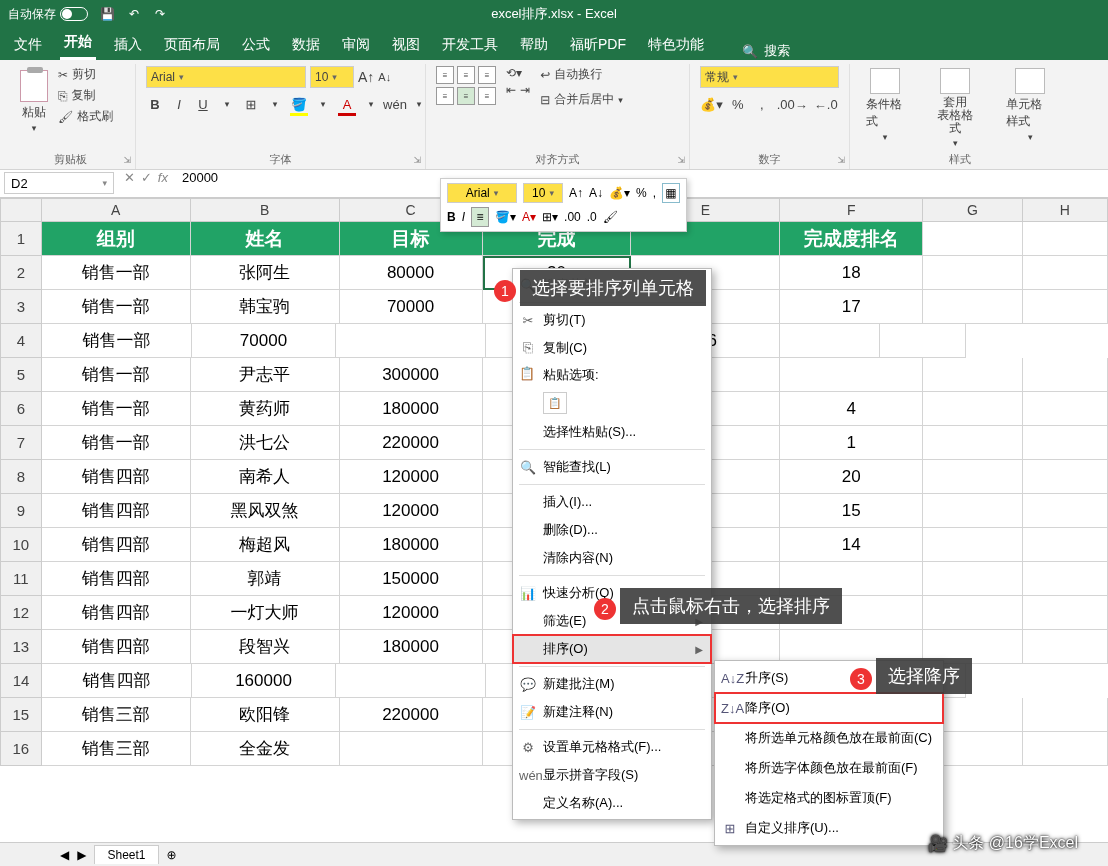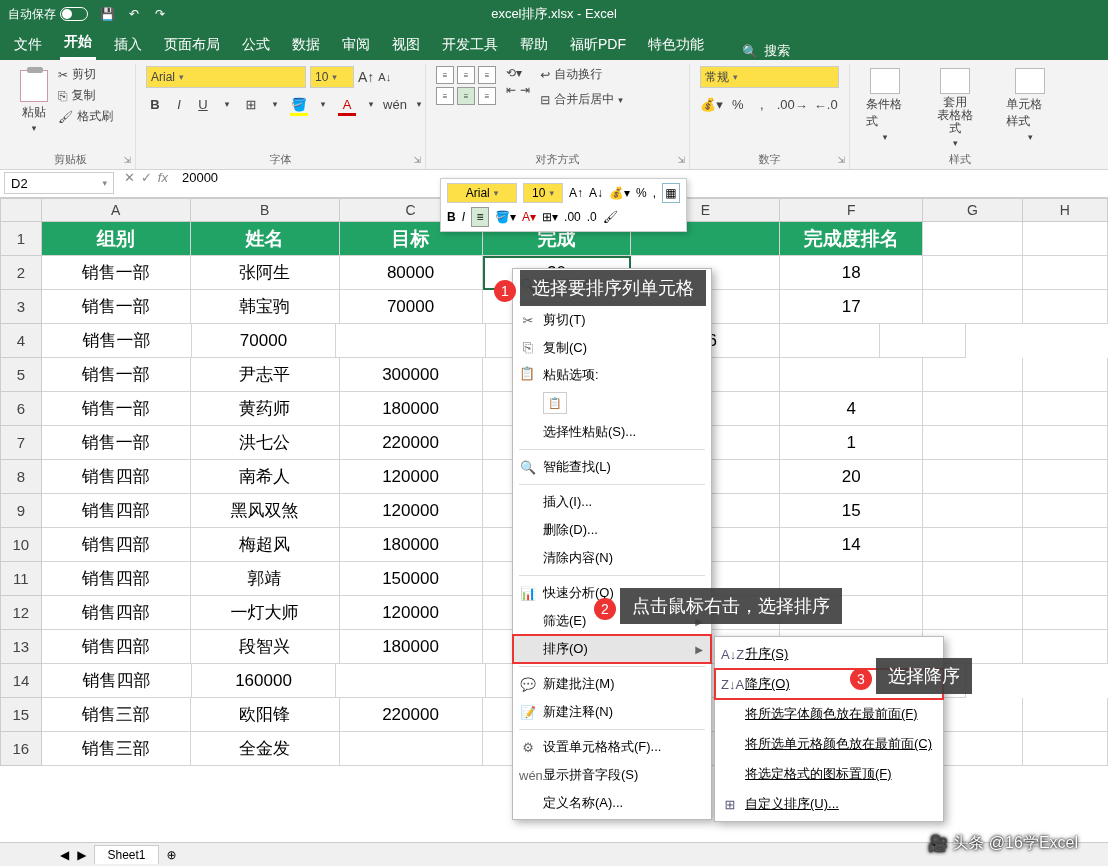--- a/index.html
+++ b/index.html
@@ -71,21 +71,21 @@
 .context-menu .item.hover { background: #e5e5e5; }
 .context-menu .item .ic { position: absolute; left: 6px; width: 18px; text-align: center; color: #666; }
 .context-menu .item .sub { position: absolute; right: 8px; font-size: 10px; color: #666; }
 .context-menu .sep { height: 1px; background: #ddd; margin: 3px 6px; }
 .context-menu .paste-opts { padding: 4px 10px 4px 30px; }
 .context-menu .paste-opts div { display: flex; gap: 6px; margin-top: 4px; }
 .context-menu .paste-opts .popt { width: 24px; height: 22px; border: 1px solid #ccc; display: flex; align-items: center; justify-content: center; font-size: 11px; }
 .context-menu .item.boxed { outline: 2px solid #e33; outline-offset: -1px; }
 
 
-.submenu { position: absolute; left: 714px; top: 636px; width: 230px; background: #fff; border: 1px solid #bbb; box-shadow: 3px 3px 8px rgba(0,0,0,0.3); font-size: 13px; z-index: 11; padding: 2px 0; text-decoration: underline; }
+.submenu { position: absolute; left: 714px; top: 660px; width: 230px; background: #fff; border: 1px solid #bbb; box-shadow: 3px 3px 8px rgba(0,0,0,0.3); font-size: 13px; z-index: 11; padding: 2px 0; }
 .submenu .item { display: flex; align-items: center; height: 30px; padding: 0 10px 0 30px; position: relative; }
 .submenu .item .ic { position: absolute; left: 6px; width: 18px; text-align: center; color: #557; font-size: 13px; }
 .submenu .item.boxed { outline: 2px solid #e33; outline-offset: -1px; }
 
 
 .callout { position: absolute; background: rgba(60,60,60,0.9); color: #fff; font-size: 18px; padding: 6px 12px; z-index: 20; display: flex; align-items: center; }
 .num-badge { width: 22px; height: 22px; background: #e33; border-radius: 50%; display: inline-flex; align-items: center; justify-content: center; font-size: 14px; color: #fff; position: absolute; z-index: 21; }
 
 
 .watermark { position: absolute; right: 30px; bottom: 12px; font-size: 16px; color: #fff; text-shadow: 0 0 4px #000, 0 0 2px #000; z-index: 30; display: flex; align-items: center; gap: 4px; }
@@ -573,24 +573,24 @@
   <div class="item">
       <span class="ic">A↓Z</span>
       <span>升序(S)</span>
     </div>
   <div class="item boxed">
       <span class="ic">Z↓A</span>
       <span>降序(O)</span>
     </div>
   <div class="sep"></div>
   <div class="item">
+      <span>将所选单元格颜色放在最前面(C)</span>
+    </div>
+  <div class="item">
       <span>将所选字体颜色放在最前面(F)</span>
-    </div>
-  <div class="item">
-      <span>将所选单元格颜色放在最前面(C)</span>
     </div>
   <div class="item">
       <span>将选定格式的图标置顶(F)</span>
     </div>
   <div class="sep"></div>
   <div class="item">
       <span class="ic">⊞</span>
       <span>自定义排序(U)...</span>
     </div>
 </div>

